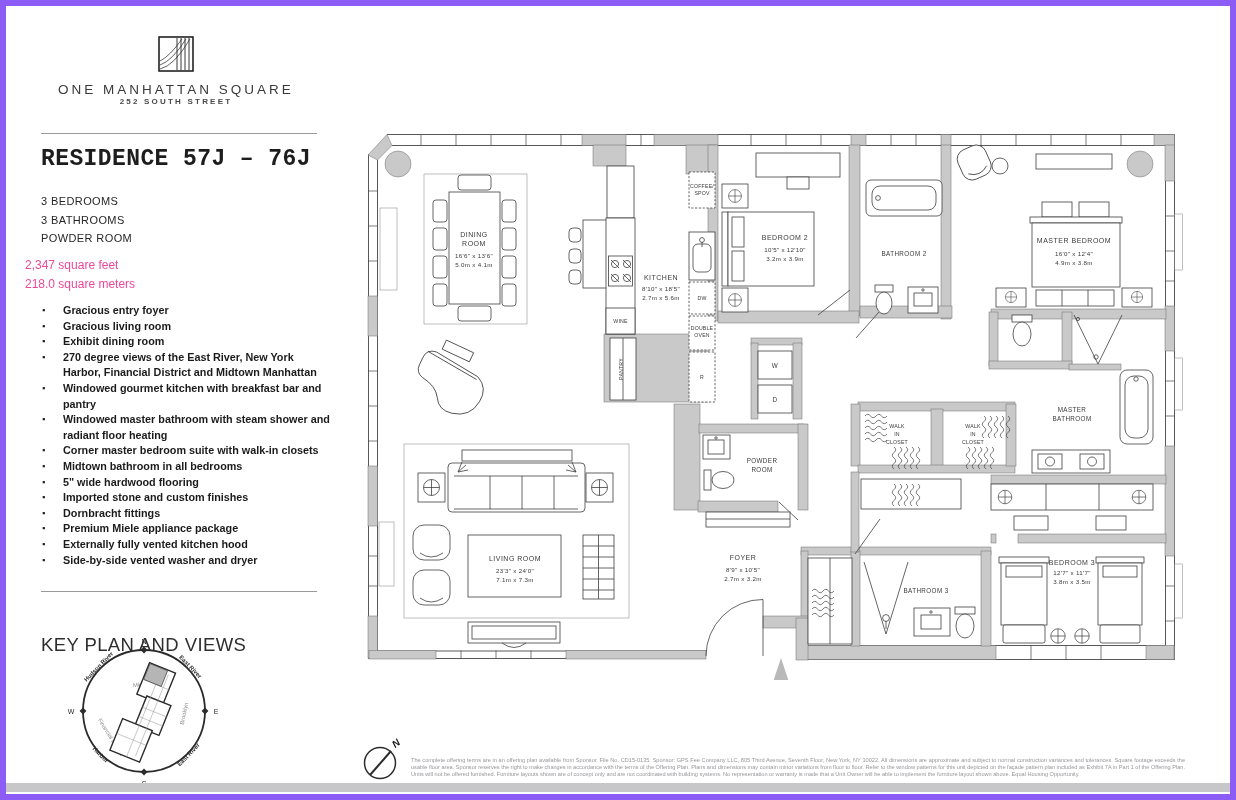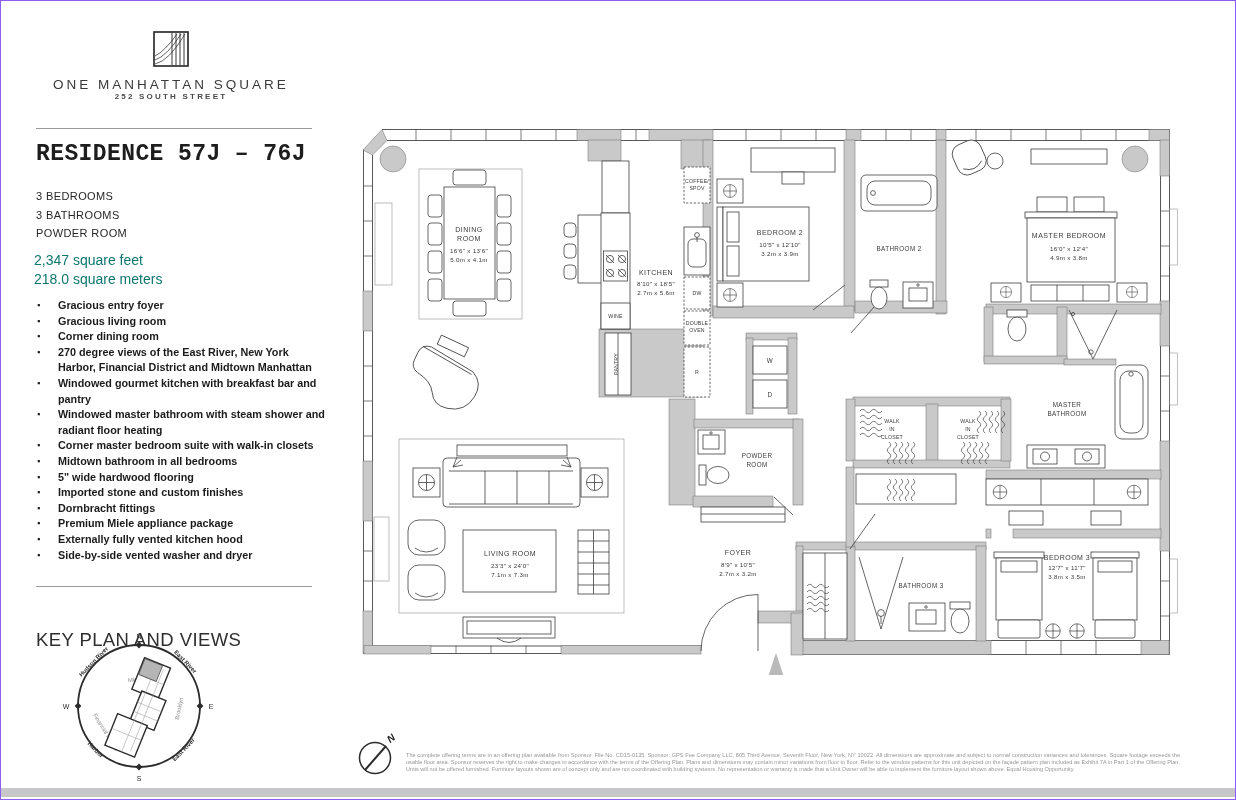--- a/index.html
+++ b/index.html
@@ -1,33 +1,33 @@
 <!DOCTYPE html>
 <html><head>
 <meta charset="utf-8">
 <style>
   * { box-sizing: border-box; margin: 0; padding: 0; }
   html,body { background:#fff; }
   .page { position:relative; width:1236px; height:800px; background:#fff;
-          border:1px solid #8b5cf6; overflow:hidden;
+          border:6px solid #8b5cf6; overflow:hidden;
           font-family:"Liberation Sans", sans-serif; color:#222; }
   
   .brand { position:absolute; left:28px; top:30px; width:284px; text-align:center; }
   .logo { display:block; margin:0 auto 10px auto; }
   .brand-name { font-size:13.5px; letter-spacing:3px; color:#3a3a3a; font-weight:400; }
   .brand-addr { margin-top:0; font-size:8px; letter-spacing:2.2px; font-weight:700; color:#4a4a4a; }
   .rule { position:absolute; left:35px; width:276px; border:none; border-top:1.4px solid #9a9a9a; }
   .rule-1 { top:127px; }
   .rule-2 { top:585px; }
   .res-title { position:absolute; left:35px; top:140px; width:290px;
                font-family:Liberation Mono, monospace; font-weight:700; font-size:23px;
                letter-spacing:.4px; color:#1d1d1d; }
   .specs { position:absolute; left:35px; top:186px; font-size:11px; line-height:18.5px;
            letter-spacing:.4px; color:#262626; }
-  .area  { position:absolute; left:33px; top:250px; font-size:14px; line-height:19px; color:#0f766e; }
+  .area  { position:absolute; left:19px; top:250px; font-size:12px; line-height:19px; color:#ec4899; }
   .features { position:absolute; left:35px; top:297px; width:292px; list-style:none; }
   .features li { position:relative; padding-left:22px; font-size:10.8px; font-weight:700;
                  line-height:15.6px; color:#1b1b1b; }
   .features li::before { content:"▪"; position:absolute; left:1px; top:0; font-size:9px; color:#1b1b1b; }
   .keyplan-title { position:absolute; left:35px; top:596px; font-size:18.5px; font-weight:400;
                    letter-spacing:.4px; color:#2e2e2e;margin-top:32px; }
   .keyplan-svg { position:absolute; left:30px; top:622px; }
   
   .plan-svg { position:absolute; left:352px; top:118px; }
   .compass-svg { position:absolute; left:352px; top:726px; }
@@ -74,21 +74,21 @@
   </div>
 
   <div class="area">
     <div>2,347 square feet</div>
     <div>218.0 square meters</div>
   </div>
 
   <ul class="features">
     <li>Gracious entry foyer</li>
     <li>Gracious living room</li>
-    <li>Corner dining room</li>
+    <li>Exhibit dining room</li>
     <li>270 degree views of the East River, New York Harbor, Financial District and Midtown Manhattan</li>
     <li>Windowed gourmet kitchen with breakfast bar and pantry</li>
     <li>Windowed master bathroom with steam shower and radiant floor heating</li>
     <li>Corner master bedroom suite with walk-in closets</li>
     <li>Midtown bathroom in all bedrooms</li>
     <li>5" wide hardwood flooring</li>
     <li>Imported stone and custom finishes</li>
     <li>Dornbracht fittings</li>
     <li>Premium Miele appliance package</li>
     <li>Externally fully vented kitchen hood</li>

